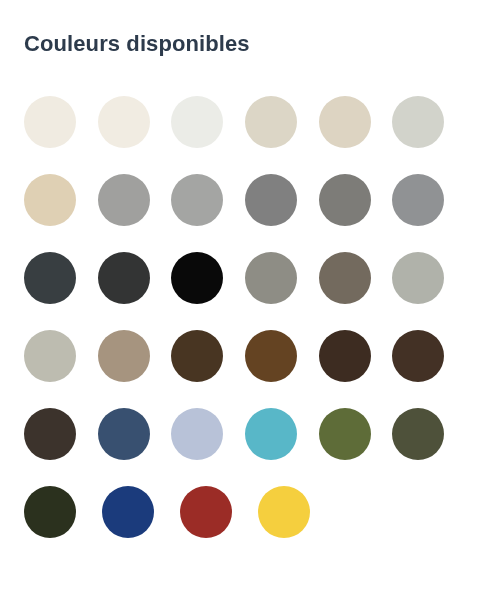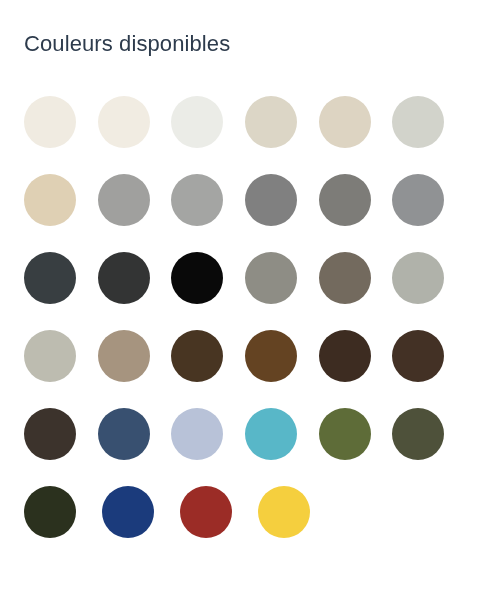--- a/index.html
+++ b/index.html
@@ -18,21 +18,21 @@
     width: 490px;
     height: 601px;
     background: #ffffff;
     box-sizing: border-box;
   }
   .panel-title {
     position: absolute;
     left: 24px;
     top: 30px;
     font-size: 22px;
-    font-weight: 400;
+    font-weight: 700;
     color: #2d3b4c;
     letter-spacing: 0.1px;
     line-height: 28px;
     white-space: nowrap;
   }
   .swatch-grid {
     position: absolute;
     left: 24px;
     top: 96px;
     width: 442px;

